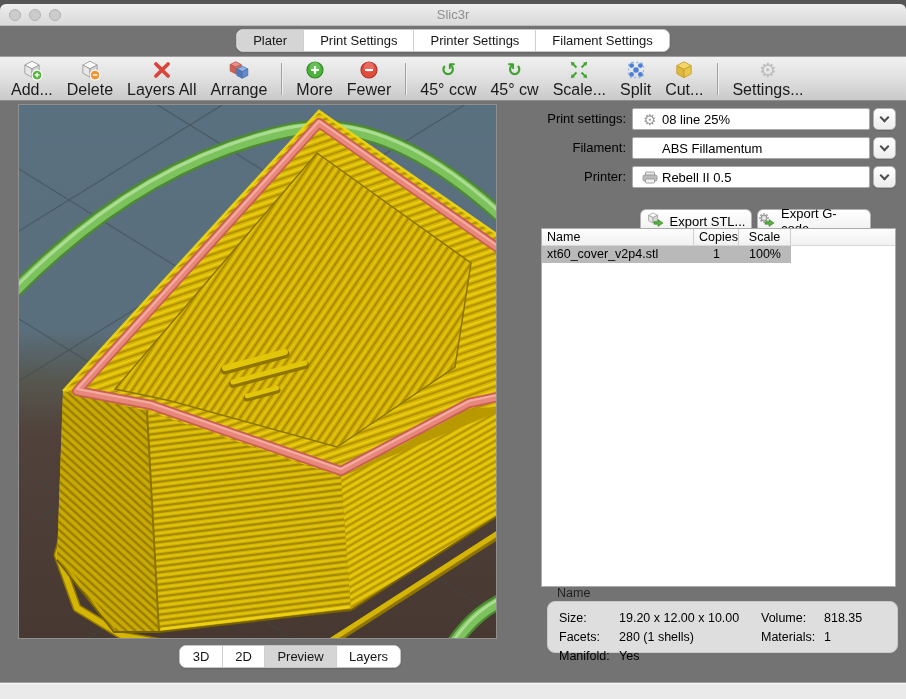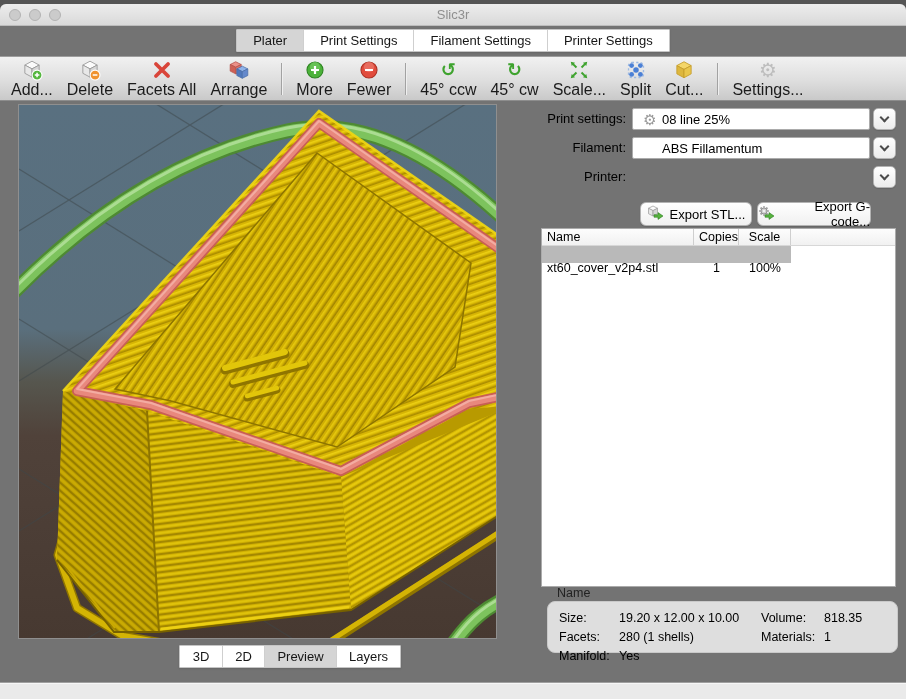--- a/index.html
+++ b/index.html
@@ -10,21 +10,21 @@
   
   .titlebar{position:absolute;left:0;top:0;width:906px;height:22px;
             background:linear-gradient(#ededed,#d9d9d9);border-bottom:1px solid #bcbcbc;}
   .tl{position:absolute;top:5px;width:12px;height:12px;border-radius:50%;
       background:#cbcbcb;border:1px solid #b2b2b2;}
   .tl.c{left:9px}.tl.m{left:29px}.tl.z{left:49px}
   .win-title{position:absolute;left:0;right:0;top:3px;text-align:center;font-size:13px;color:#8f8f8f;}
 
   
   .tabrow{position:absolute;left:0;top:25px;width:906px;display:flex;justify-content:center;}
-  .seg{display:inline-flex;background:#fff;border:1px solid #c5c5c5;border-radius:1px;
+  .seg{display:inline-flex;background:#fff;border:1px solid #c5c5c5;border-radius:7px;
        overflow:hidden;box-shadow:0 1px 2px rgba(0,0,0,.12);height:23px;}
   .seg .sg{padding:0 16px;font-size:13px;color:#161616;line-height:21px;border-left:1px solid #cfcfcf;
            background:#fff;white-space:nowrap;}
   .seg .sg:first-child{border-left:none;}
   .seg .sg.sel{background:#d5d5d5;}
 
   
   .toolbar{position:absolute;left:0;top:52px;width:906px;height:45px;
            background:linear-gradient(180deg,#f1f1f1,#dedede 55%,#c9c9c9);
            border-top:1px solid #9d9d9d;border-bottom:1px solid #8d8d8d;
@@ -60,37 +60,37 @@
          border:1px solid #ababab;border-radius:2px;display:flex;align-items:center;
          padding-left:7px;font-size:13px;color:#000;}
   .combo .cicon{width:20px;display:inline-flex;justify-content:center;margin-right:2px;}
   .combo .gearchar{font-size:15px;color:#999;line-height:1;}
   .chevbtn{position:absolute;left:873px;width:23px;height:22px;border:1px solid #b3b3b3;border-radius:5px;
            background:linear-gradient(#fff,#ececec);box-shadow:0 1px 1px rgba(0,0,0,.12);
            display:flex;align-items:center;justify-content:center;}
   .chev{width:7px;height:7px;border-right:2px solid #4c4c4c;border-bottom:2px solid #4c4c4c;
         transform:rotate(45deg);margin-top:-4px;}
 
-  .exportbtn{position:absolute;top:198px;height:24px;border:1px solid #b3b3b3;border-radius:6px;
+  .exportbtn{position:absolute;top:205px;height:24px;border:1px solid #b3b3b3;border-radius:6px;
              background:linear-gradient(#fff,#f0f0f0);box-shadow:0 1px 1px rgba(0,0,0,.12);
-             display:flex;align-items:center;justify-content:center;font-size:13px;color:#000;gap:5px;text-align:right;}
+             display:flex;align-items:center;justify-content:center;font-size:13px;color:#000;gap:5px;}
   .exp-stl{left:640px;width:112px;}
   .exp-gcode{left:757px;width:114px;}
 
   
   .objtable{position:absolute;left:541px;top:224px;width:355px;height:359px;background:#fff;
             border:1px solid #ababab;font-size:12.5px;color:#000;}
   .thead{display:flex;height:17px;border-bottom:1px solid #d7d7d7;background:linear-gradient(#fdfdfd,#f1f1f1);}
   .th{border-right:1px solid #cfcfcf;padding:1px 5px 14px 5px;white-space:nowrap;}
   .th.name{width:152px;}
   .th.copies{width:45px;text-align:center;}
   .th.scale{width:52px;text-align:center;}
   .th.fill{flex:1;border-right:none;}
   .trow{display:flex;height:17px;}
-  .trow .td{padding:15px 5px 0 5px;white-space:nowrap;}
+  .trow .td{padding:1px 5px 0 5px;white-space:nowrap;}
   .trow.selected .td{background:#b9b9b9;}
   .td.name{width:152px;}
   .td.copies{width:45px;text-align:center;}
   .td.scale{width:52px;text-align:center;}
 
   
   .info-title{position:absolute;left:557px;top:582px;font-size:12.5px;color:#222;}
   .infobox{position:absolute;left:547px;top:597px;width:351px;height:52px;background:#dedede;
            border:1px solid #c9c9c9;border-radius:8px;font-size:12.5px;color:#000;padding-top:6px;}
   .irow{display:flex;padding:2.5px 0 2.5px 11px;}
@@ -111,22 +111,22 @@
     <div class="tl c"></div>
     <div class="tl m"></div>
     <div class="tl z"></div>
     <div class="win-title">Slic3r</div>
   </div>
 
   <div class="tabrow">
     <div class="seg">
       <div class="sg sel">Plater</div>
       <div class="sg">Print Settings</div>
+      <div class="sg">Printer Settings</div>
       <div class="sg">Filament Settings</div>
-      <div class="sg">Printer Settings</div>
     </div>
   </div>
 
   <div class="toolbar">
 
     <div class="tb-item">
       <span class="tb-ico">
         <svg width="22" height="22" viewBox="0 0 20 20">
           <polygon points="10,2 16.5,5.5 10,9 3.5,5.5" fill="#fbfbfb" stroke="#9a9a9a" stroke-width="0.8"></polygon>
           <polygon points="3.5,5.5 10,9 10,16.5 3.5,13" fill="#e8e8e8" stroke="#9a9a9a" stroke-width="0.8"></polygon>
@@ -150,21 +150,21 @@
       </span>
       <span class="tb-label">Delete</span>
     </div>
 
     <div class="tb-item">
       <span class="tb-ico">
         <svg width="22" height="22" viewBox="0 0 20 20">
           <path d="M4.5 4.5 L15.5 15.5 M15.5 4.5 L4.5 15.5" stroke="#d9453a" stroke-width="3.4" stroke-linecap="round"></path>
         </svg>
       </span>
-      <span class="tb-label">Facets All</span>
+      <span class="tb-label">Layers All</span>
     </div>
 
     <div class="tb-item">
       <span class="tb-ico">
         <svg width="22" height="22" viewBox="0 0 20 20">
           <polygon points="7,2.5 12,5 7,7.5 2,5" fill="#eb9189" stroke="#b5524a" stroke-width="0.7"></polygon>
           <polygon points="2,5 7,7.5 7,13.5 2,11" fill="#cf6055" stroke="#b5524a" stroke-width="0.7"></polygon>
           <polygon points="12,5 7,7.5 7,13.5 12,11" fill="#dd746a" stroke="#b5524a" stroke-width="0.7"></polygon>
           <polygon points="13,6.5 18,9 13,11.5 8,9" fill="#8fb2e8" stroke="#4a6fa8" stroke-width="0.7"></polygon>
           <polygon points="8,9 13,11.5 13,17.5 8,15" fill="#5079bd" stroke="#4a6fa8" stroke-width="0.7"></polygon>
@@ -392,20 +392,30 @@
   <div class="plabel" style="top:133px">Filament:</div>
   <div class="combo" style="top:133px">
     <span class="cicon"></span>
     <span>ABS Fillamentum</span>
   </div>
   <div class="chevbtn" style="top:133px">
     <span class="chev"></span>
   </div>
 
   <div class="plabel" style="top:162px">Printer:</div>
+  <div class="combo" style="top:162px">
+    <span class="cicon">
+      <svg width="16" height="13" viewBox="0 0 16 13">
+        <rect x="3.5" y="1" width="9" height="3.5" rx="0.8" fill="#e8e8e8" stroke="#8e8e8e" stroke-width="0.8"></rect>
+        <rect x="1" y="4" width="14" height="6" rx="1.5" fill="#bdbdbd" stroke="#8e8e8e" stroke-width="0.8"></rect>
+        <rect x="3.5" y="8" width="9" height="4" rx="0.8" fill="#f3f3f3" stroke="#8e8e8e" stroke-width="0.8"></rect>
+      </svg>
+    </span>
+    <span>Rebell II 0.5</span>
+  </div>
   <div class="chevbtn" style="top:162px">
     <span class="chev"></span>
   </div>
 
   <div class="exportbtn exp-stl">
     <span>
       <svg width="18" height="16" viewBox="0 0 18 16">
         <polygon points="6,1 10.5,3.3 6,5.6 1.5,3.3" fill="#fbfbfb" stroke="#9a9a9a" stroke-width="0.7"></polygon>
         <polygon points="1.5,3.3 6,5.6 6,11 1.5,8.7" fill="#e6e6e6" stroke="#9a9a9a" stroke-width="0.7"></polygon>
         <polygon points="10.5,3.3 6,5.6 6,11 10.5,8.7" fill="#d5d5d5" stroke="#9a9a9a" stroke-width="0.7"></polygon>

